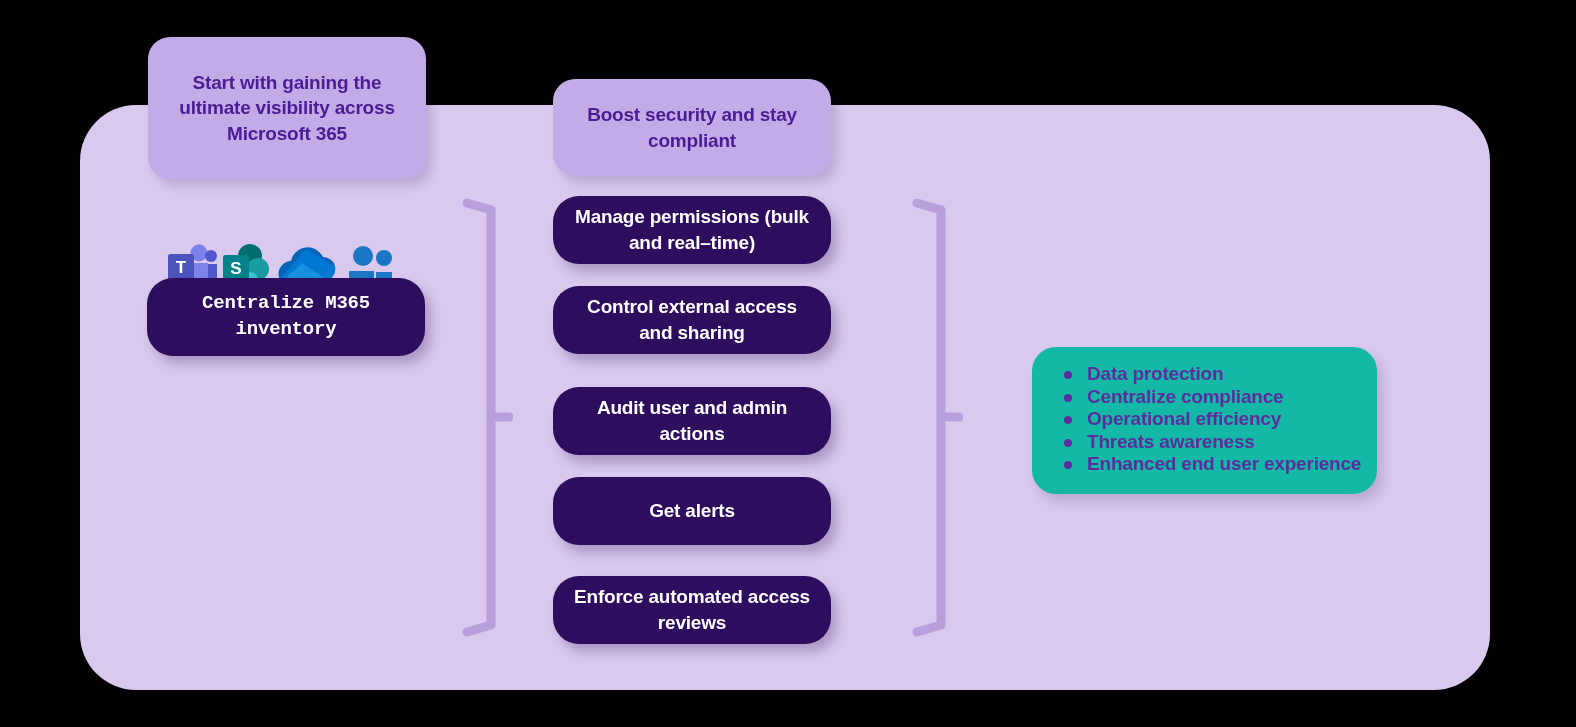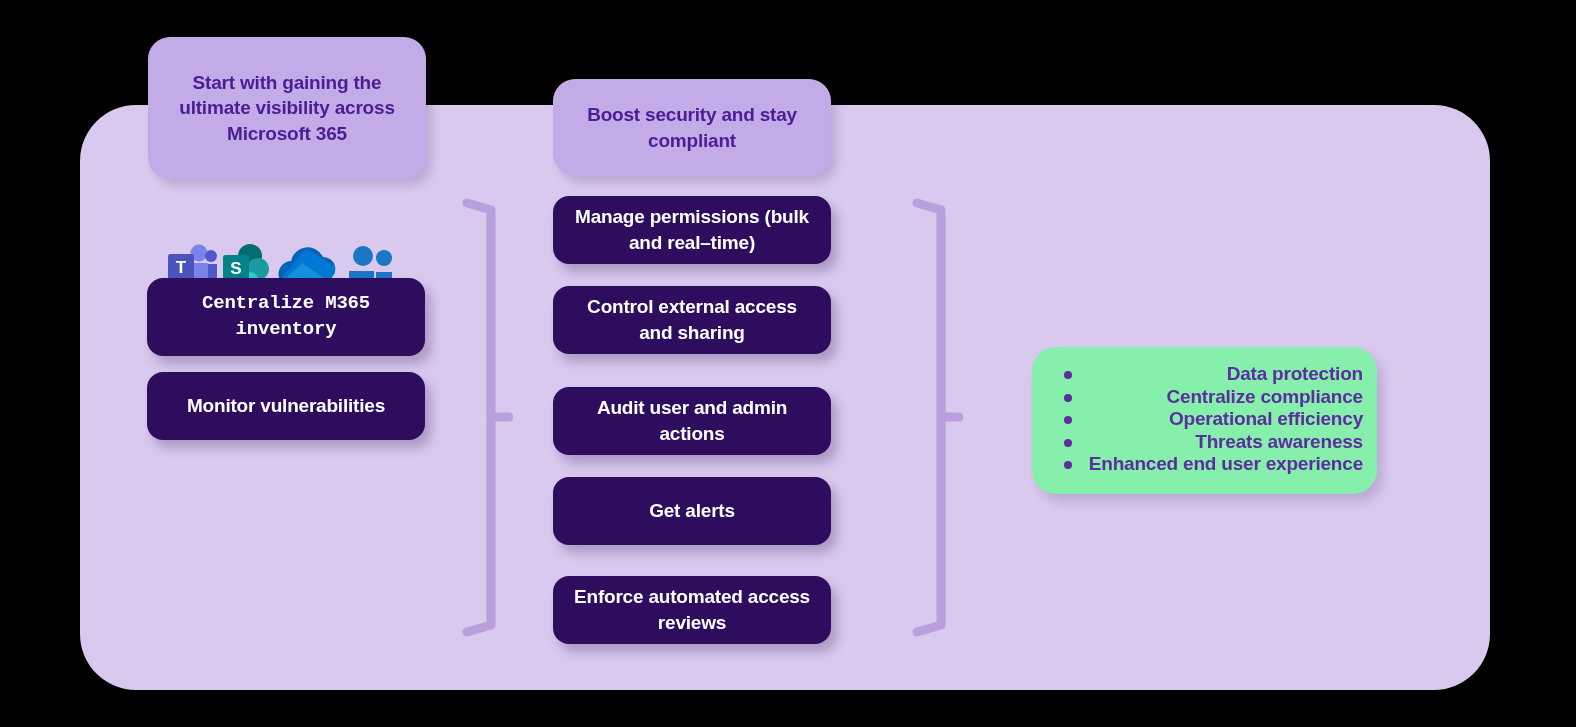--- a/index.html
+++ b/index.html
@@ -61,21 +61,21 @@
     top: 55px;
     width: 278px;
     height: 97px;
     margin-top: 24px;
   }
 
   
   .dark-box {
     position: absolute;
     background: #2E0C5E;
-    border-radius: 16px;
+    border-radius: 26px;
     box-shadow: 6px 8px 11px rgba(40, 10, 70, 0.25);
     display: flex;
     align-items: center;
     justify-content: center;
     text-align: center;
     color: #FFFFFF;
     font-weight: bold;
     font-size: 19px;
     line-height: 1.35;
     padding: 0 18px;
@@ -110,26 +110,25 @@
   #box-alerts      { top: 477px; }
   #box-reviews     { top: 576px; }
 
   
   #benefits-panel {
     position: absolute;
     left: 1032px;
     top: 347px;
     width: 345px;
     height: 147px;
-    background: #86efac;
+    background: #14b8a6;
     border-radius: 24px;
     box-shadow: 6px 8px 11px rgba(40, 10, 70, 0.16);
     box-sizing: border-box;
     padding: 16px 14px 0 22px;
-    text-align: right;
   }
   #benefits-list {
     list-style: none;
     margin: 0;
     padding: 0;
   }
   #benefits-list li {
     color: #5B2D9E;
     font-size: 19px;
     font-weight: bold;
@@ -253,23 +252,20 @@
     <span>Start with gaining the ultimate visibility across Microsoft 365</span>
   </div>
 
   <div class="header-box" id="header-security">
     <span>Boost security and stay compliant</span>
   </div>
 
   <div class="dark-box" id="box-inventory">
     <span>Centralize M365 inventory</span>
   </div>
-  <div class="dark-box" id="box-vulnerabilities">
-    <span>Monitor vulnerabilities</span>
-  </div>
 
   <div class="dark-box center-box" id="box-permissions">
     <span>Manage permissions (bulk and real–time)</span>
   </div>
   <div class="dark-box center-box" id="box-external">
     <span>Control external access and sharing</span>
   </div>
   <div class="dark-box center-box" id="box-audit">
     <span>Audit user and admin actions</span>
   </div>

